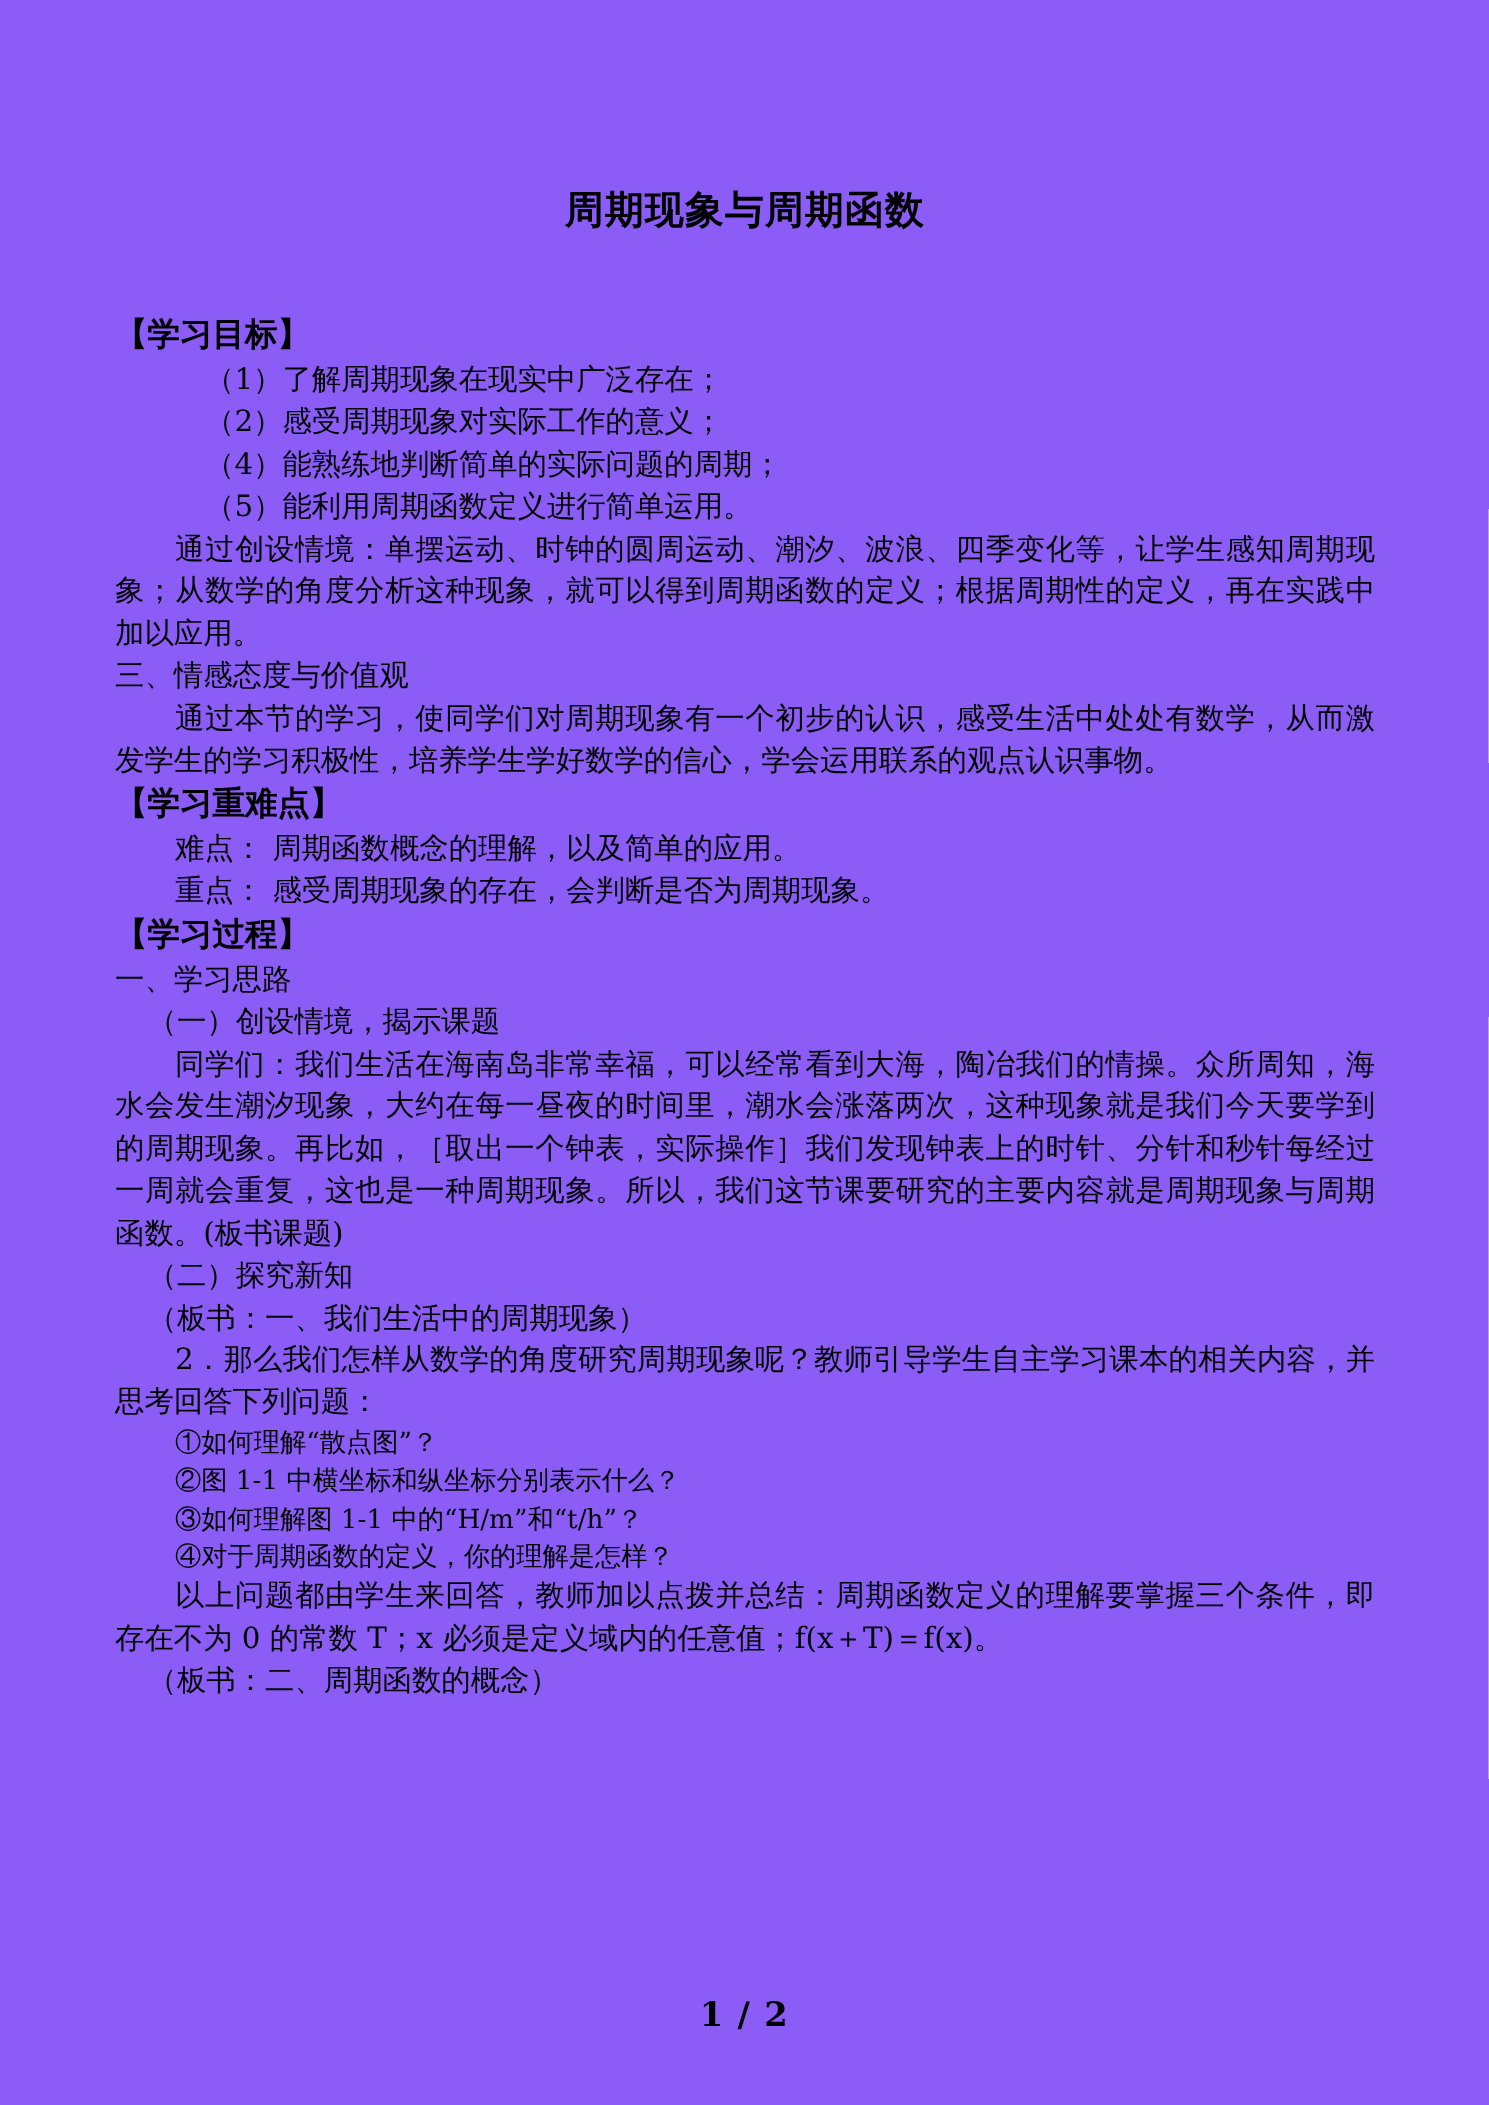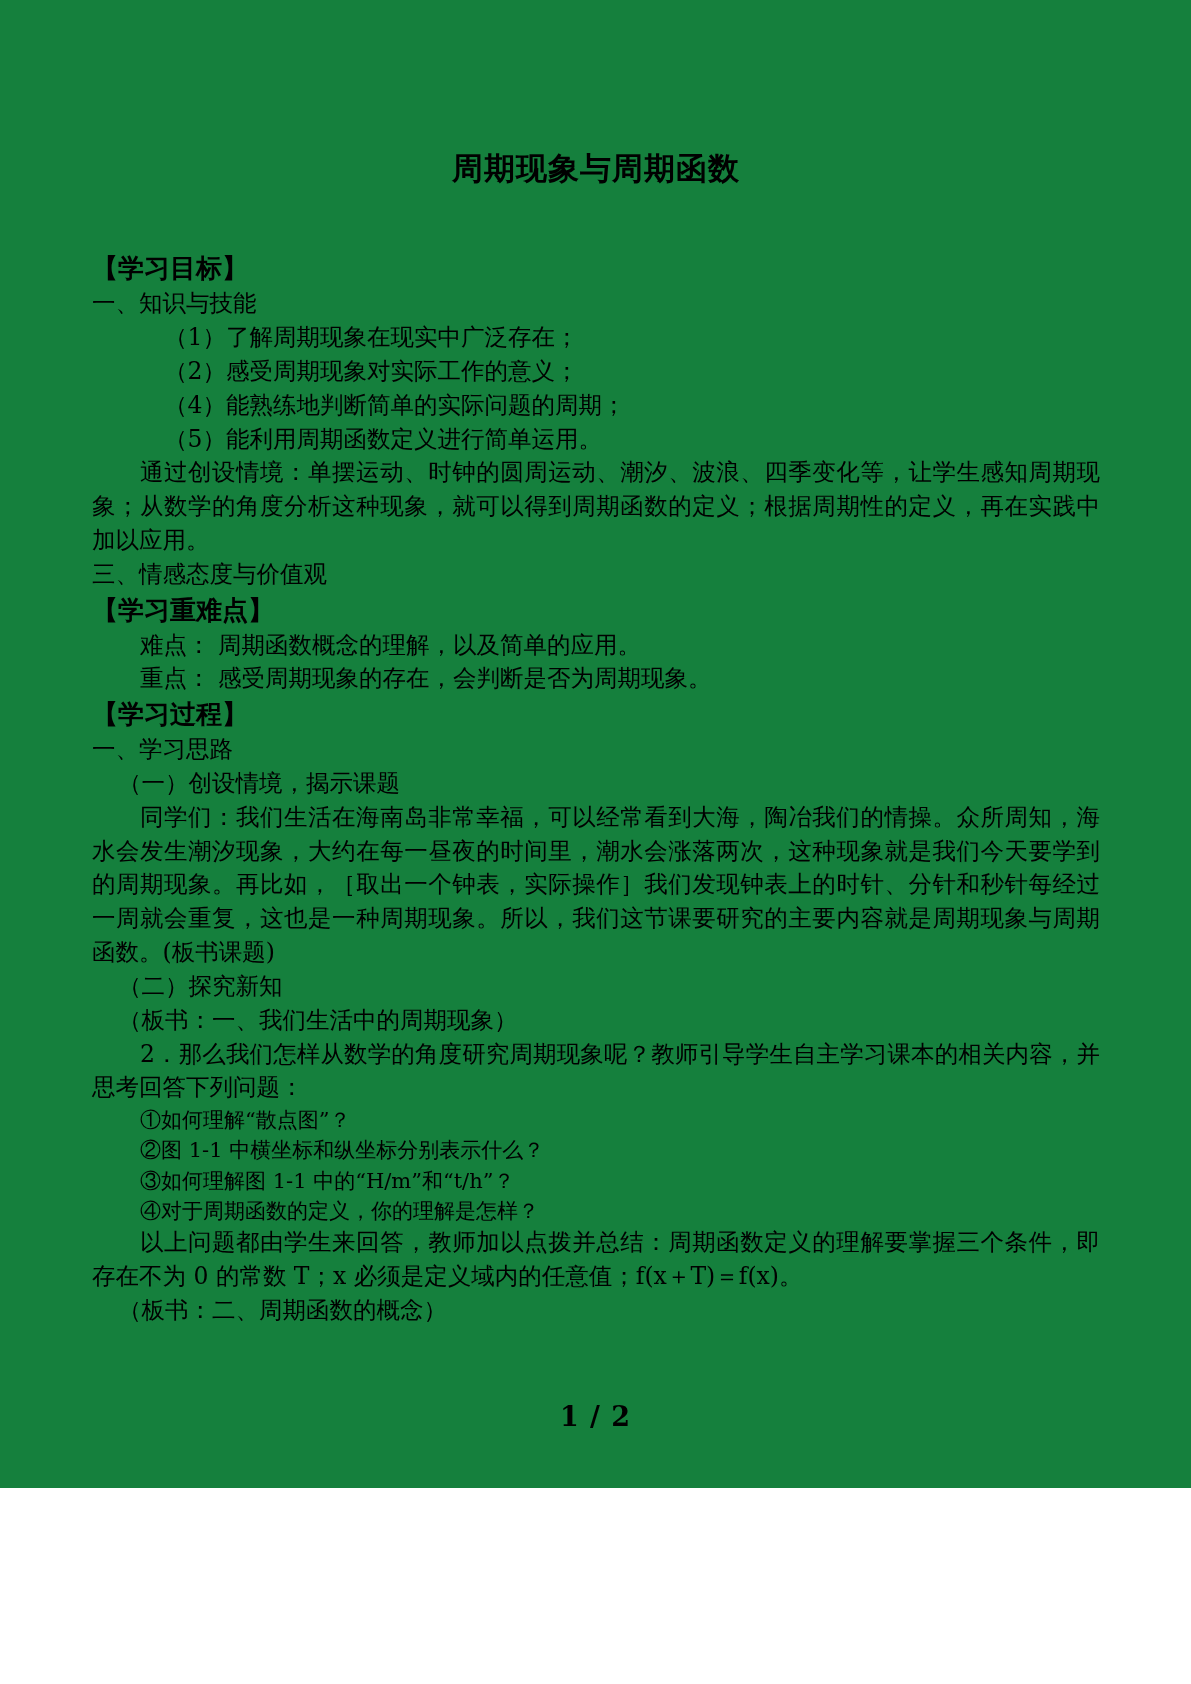--- a/index.html
+++ b/index.html
@@ -8,23 +8,23 @@
     padding: 0;
     background: #ffffff;
   }
   body {
     font-family: "DejaVu Serif", "Liberation Serif", serif;
     color: #000000;
   }
   .page {
     position: relative;
     width: 1191px;
-    height: 1488px;
+    height: 1684px;
     margin: 0 auto;
-    background: #15803d;
+    background: #8b5cf6;
     box-sizing: border-box;
     padding: 0;
     overflow: hidden;
   }
   .content {
     position: absolute;
     left: 92px;
     top: 0;
     width: 1008px;
   }
@@ -99,27 +99,27 @@
 </head>
 <body>
 
 <div class="page">
   <div class="content">
 
     <h1 class="doc-title">周期现象与周期函数</h1>
     <div class="spacer-after-title"></div>
 
     <div class="section-head">【学习目标】</div>
-    <div class="line lvl1">一、知识与技能</div>
     <div class="line indent2">（1）了解周期现象在现实中广泛存在；</div>
     <div class="line indent2">（2）感受周期现象对实际工作的意义；</div>
     <div class="line indent2">（4）能熟练地判断简单的实际问题的周期；</div>
     <div class="line indent2">（5）能利用周期函数定义进行简单运用。</div>
     <div class="para">通过创设情境：单摆运动、时钟的圆周运动、潮汐、波浪、四季变化等，让学生感知周期现象；从数学的角度分析这种现象，就可以得到周期函数的定义；根据周期性的定义，再在实践中加以应用。</div>
     <div class="line lvl1">三、情感态度与价值观</div>
+    <div class="para">通过本节的学习，使同学们对周期现象有一个初步的认识，感受生活中处处有数学，从而激发学生的学习积极性，培养学生学好数学的信心，学会运用联系的观点认识事物。</div>
 
     <div class="section-head">【学习重难点】</div>
     <div class="line indent-zd">难点： 周期函数概念的理解，以及简单的应用。</div>
     <div class="line indent-zd">重点： 感受周期现象的存在，会判断是否为周期现象。</div>
 
     <div class="section-head">【学习过程】</div>
     <div class="line lvl1">一、学习思路</div>
     <div class="line indent1">（一）创设情境，揭示课题</div>
     <div class="para">同学们：我们生活在海南岛非常幸福，可以经常看到大海，陶冶我们的情操。众所周知，海水会发生潮汐现象，大约在每一昼夜的时间里，潮水会涨落两次，这种现象就是我们今天要学到的周期现象。再比如，［取出一个钟表，实际操作］我们发现钟表上的时针、分针和秒针每经过一周就会重复，这也是一种周期现象。所以，我们这节课要研究的主要内容就是周期现象与周期函数。(板书课题)</div>
     <div class="line indent1">（二）探究新知</div>

